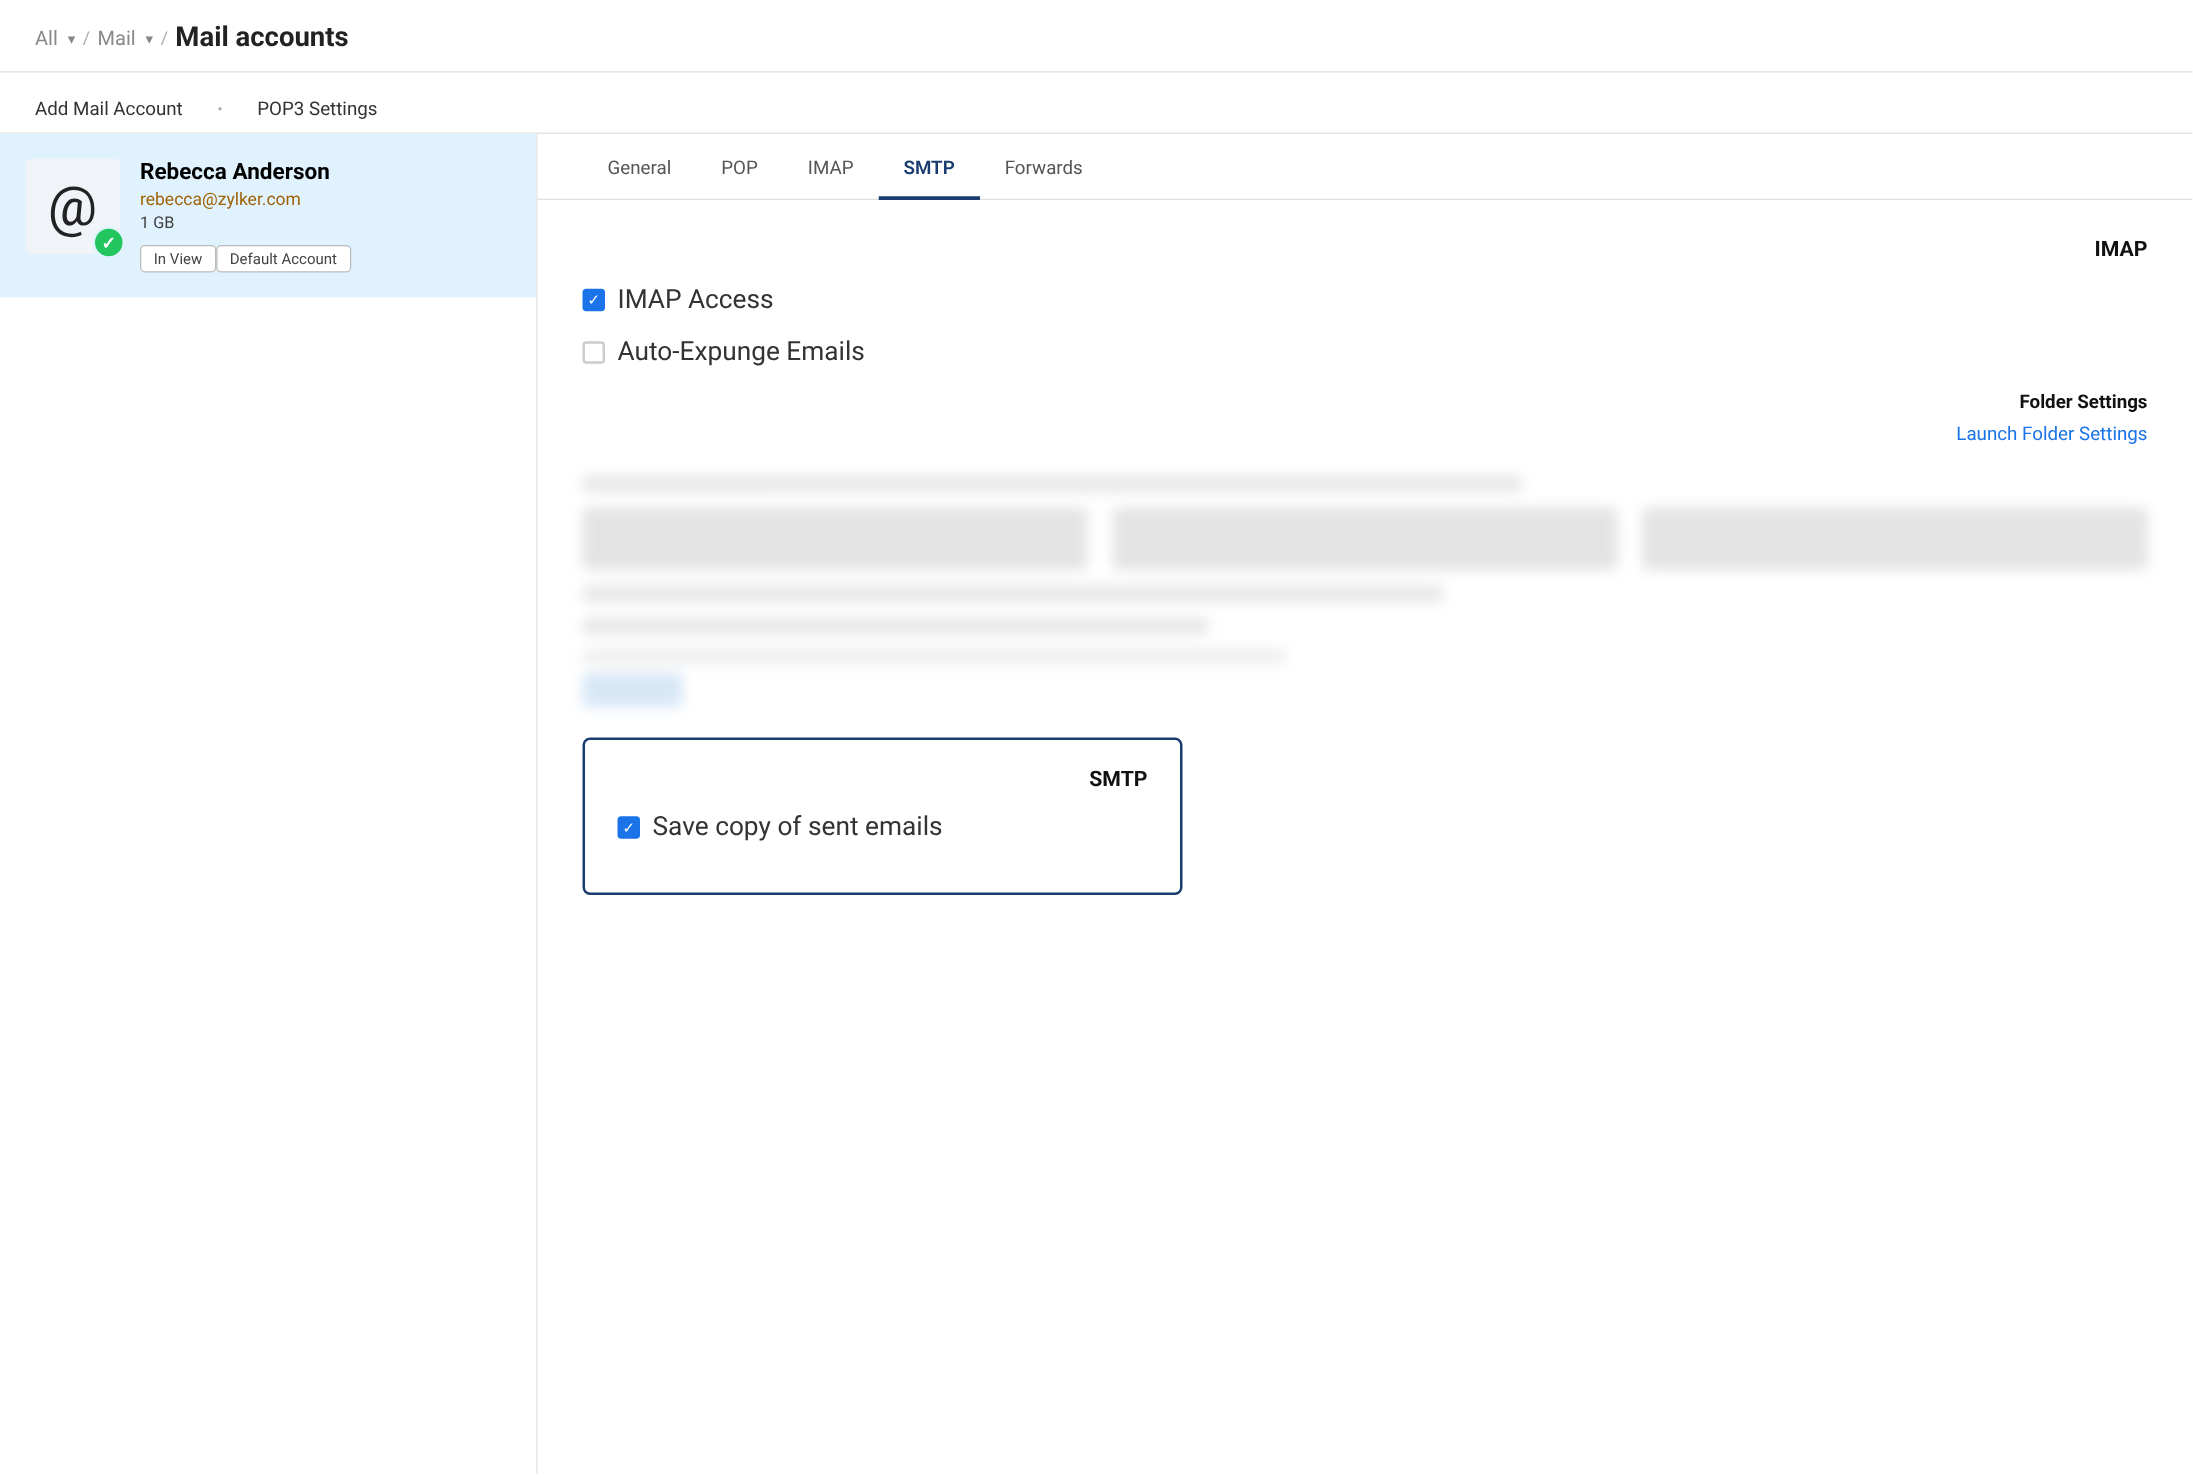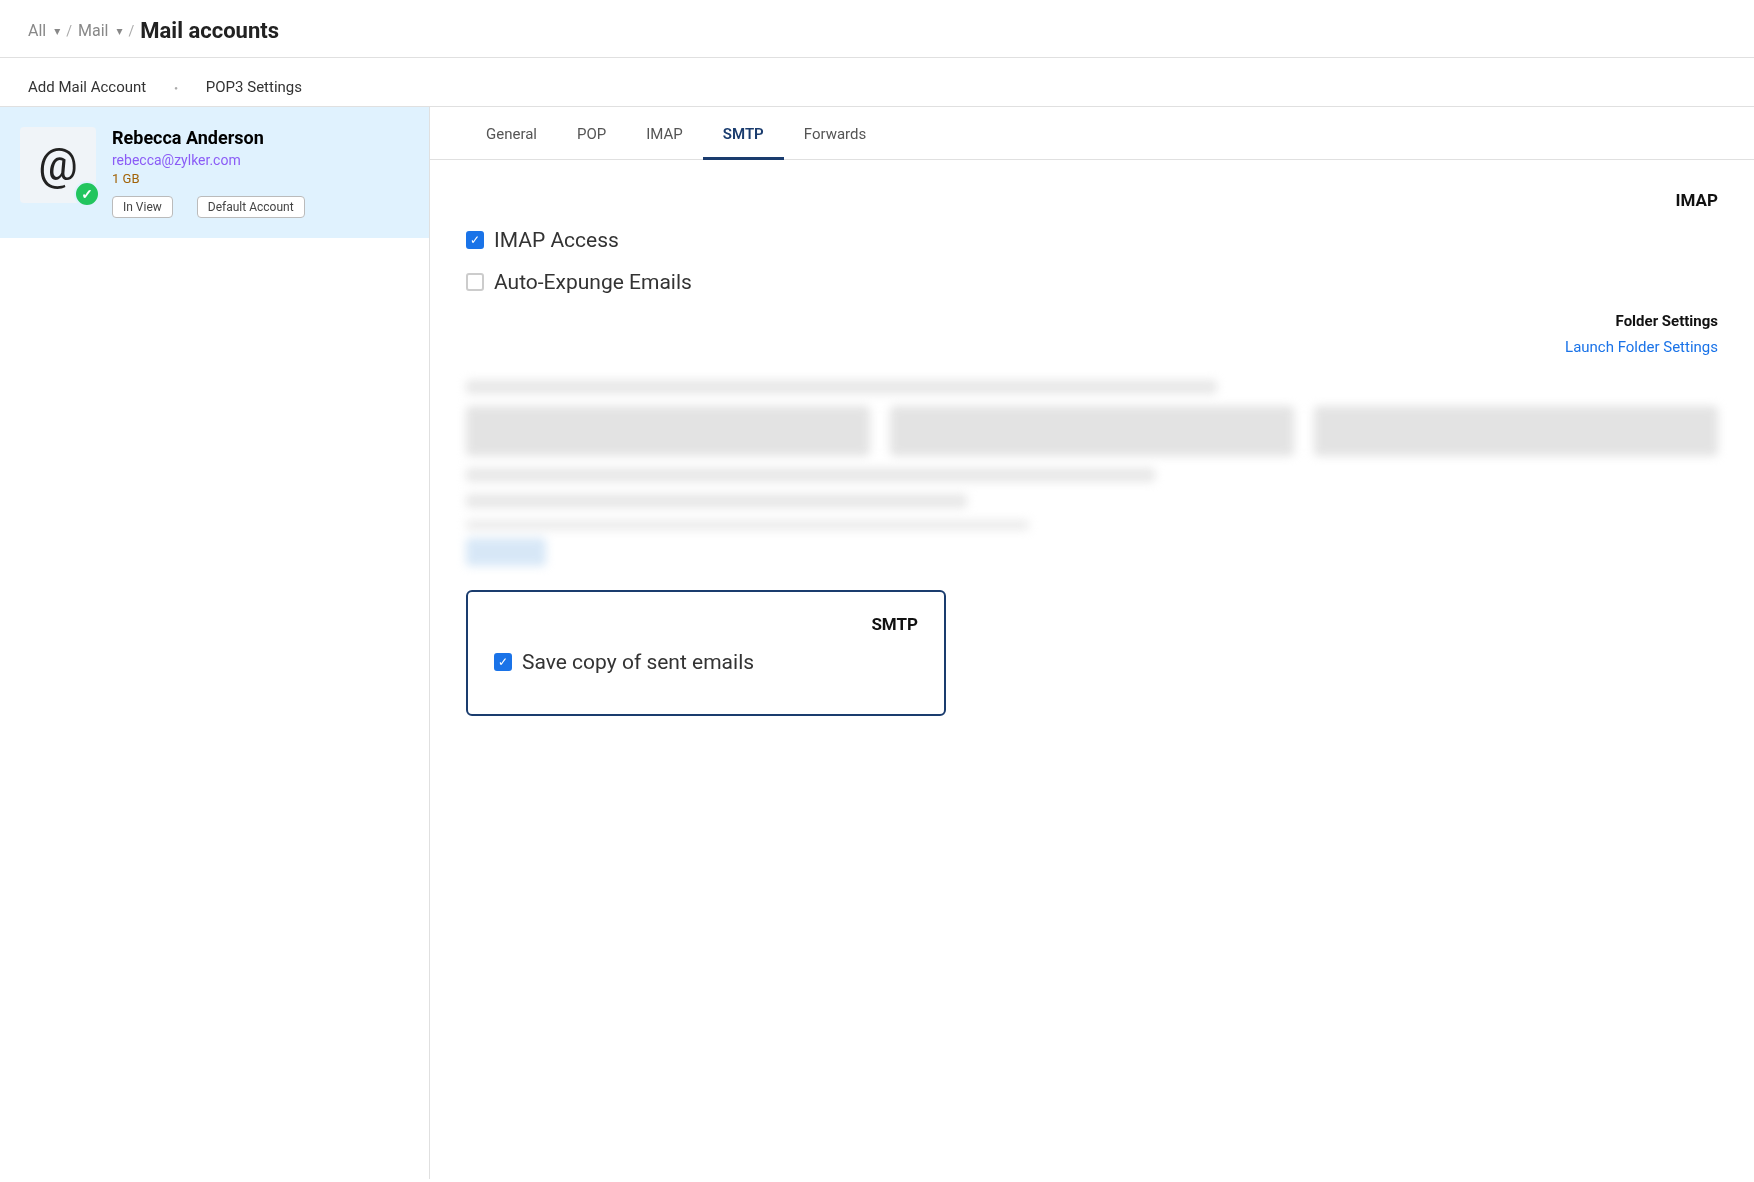--- a/index.html
+++ b/index.html
@@ -56,23 +56,23 @@
     }
     .avatar-check {
       position: absolute; bottom: -4px; right: -4px;
       width: 26px; height: 26px; background: #22c55e; border-radius: 50%;
       display: flex; align-items: center; justify-content: center;
       color: #fff; font-size: 14px; font-weight: 700;
       border: 2px solid #e0f2fe;
     }
     .account-info { flex: 1; }
     .account-name { font-size: 18px; font-weight: 700; color: #000000; margin-bottom: 4px; }
-    .account-email { color: #8b5cf6; font-size: 14px; margin-bottom: 3px; }
-    .account-storage { color: #a16207; font-size: 13px; margin-bottom: 10px; }
-    .account-badges { display: flex; gap: 24px; flex-wrap: wrap; align-items: center; }
+    .account-email { color: #a16207; font-size: 14px; margin-bottom: 3px; }
+    .account-storage { color: #404040; font-size: 13px; margin-bottom: 10px; }
+    .account-badges { display: flex; gap: 0; flex-wrap: wrap; align-items: center; }
     .badge {
       border: 1px solid #bbb; border-radius: 4px;
       padding: 3px 10px; font-size: 12px; color: #444; background: #fff;
       cursor: pointer;
     }
 
     
     .right-panel {
       flex: 1; padding: 0; overflow-y: auto; text-align: right;
     }

